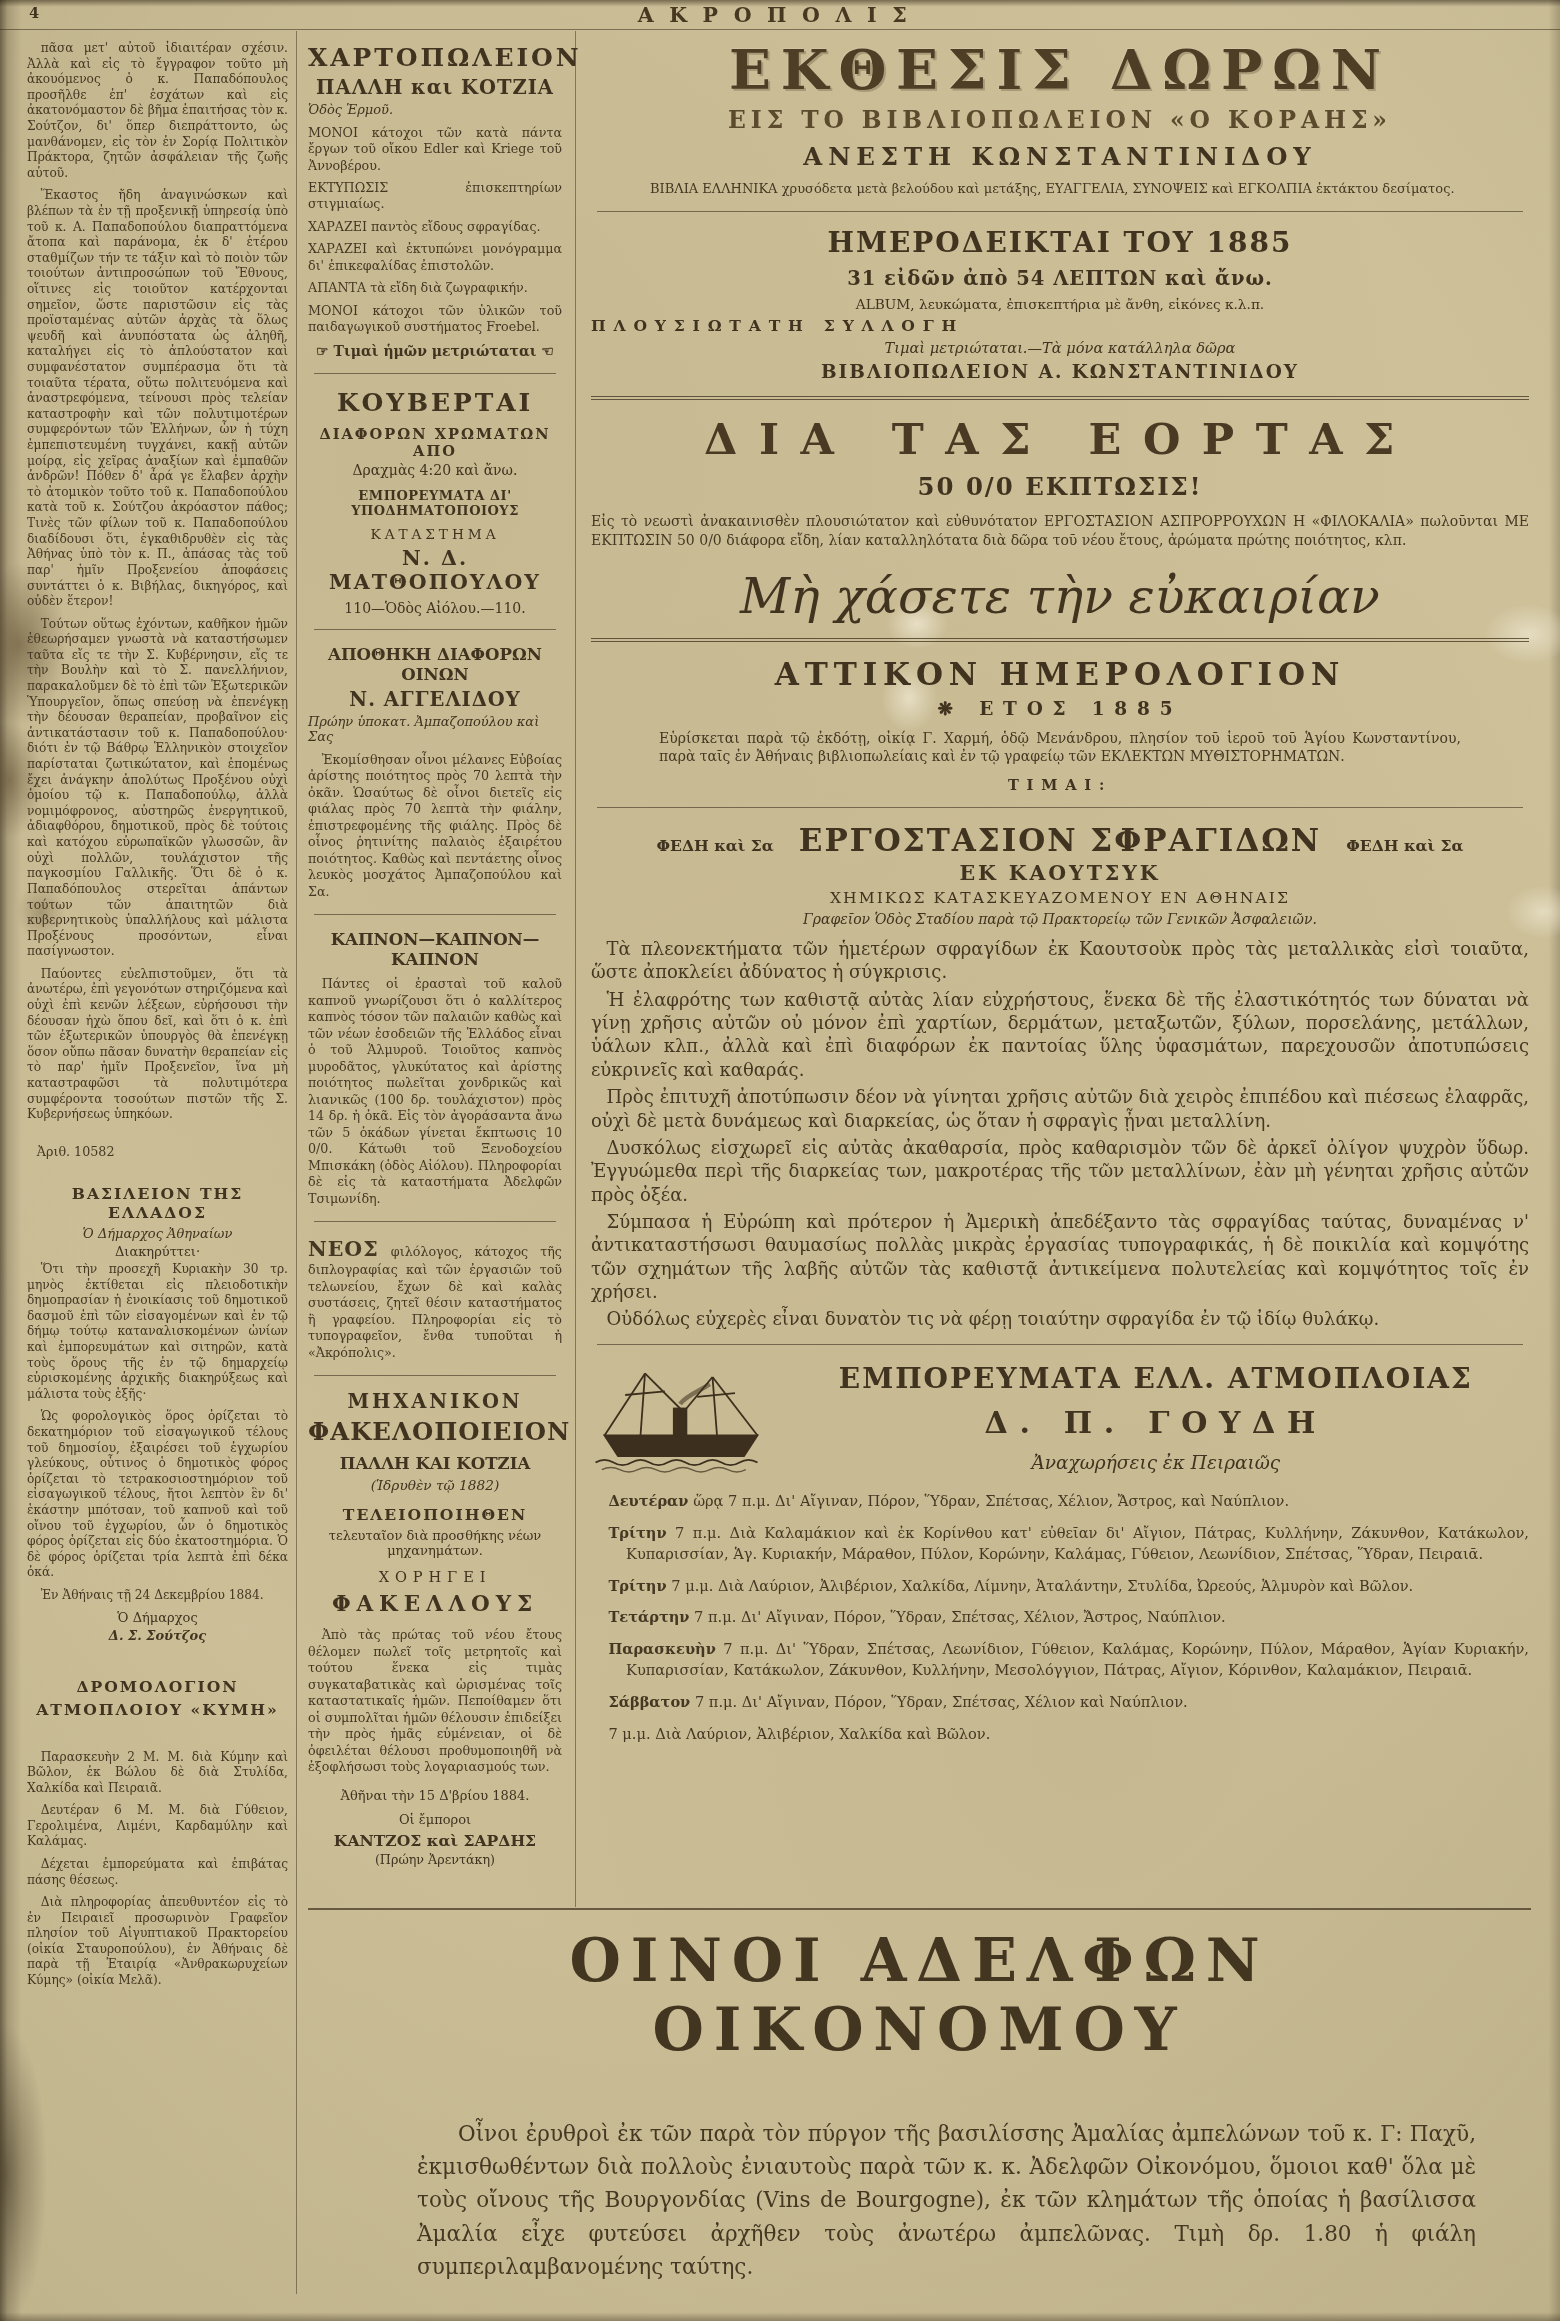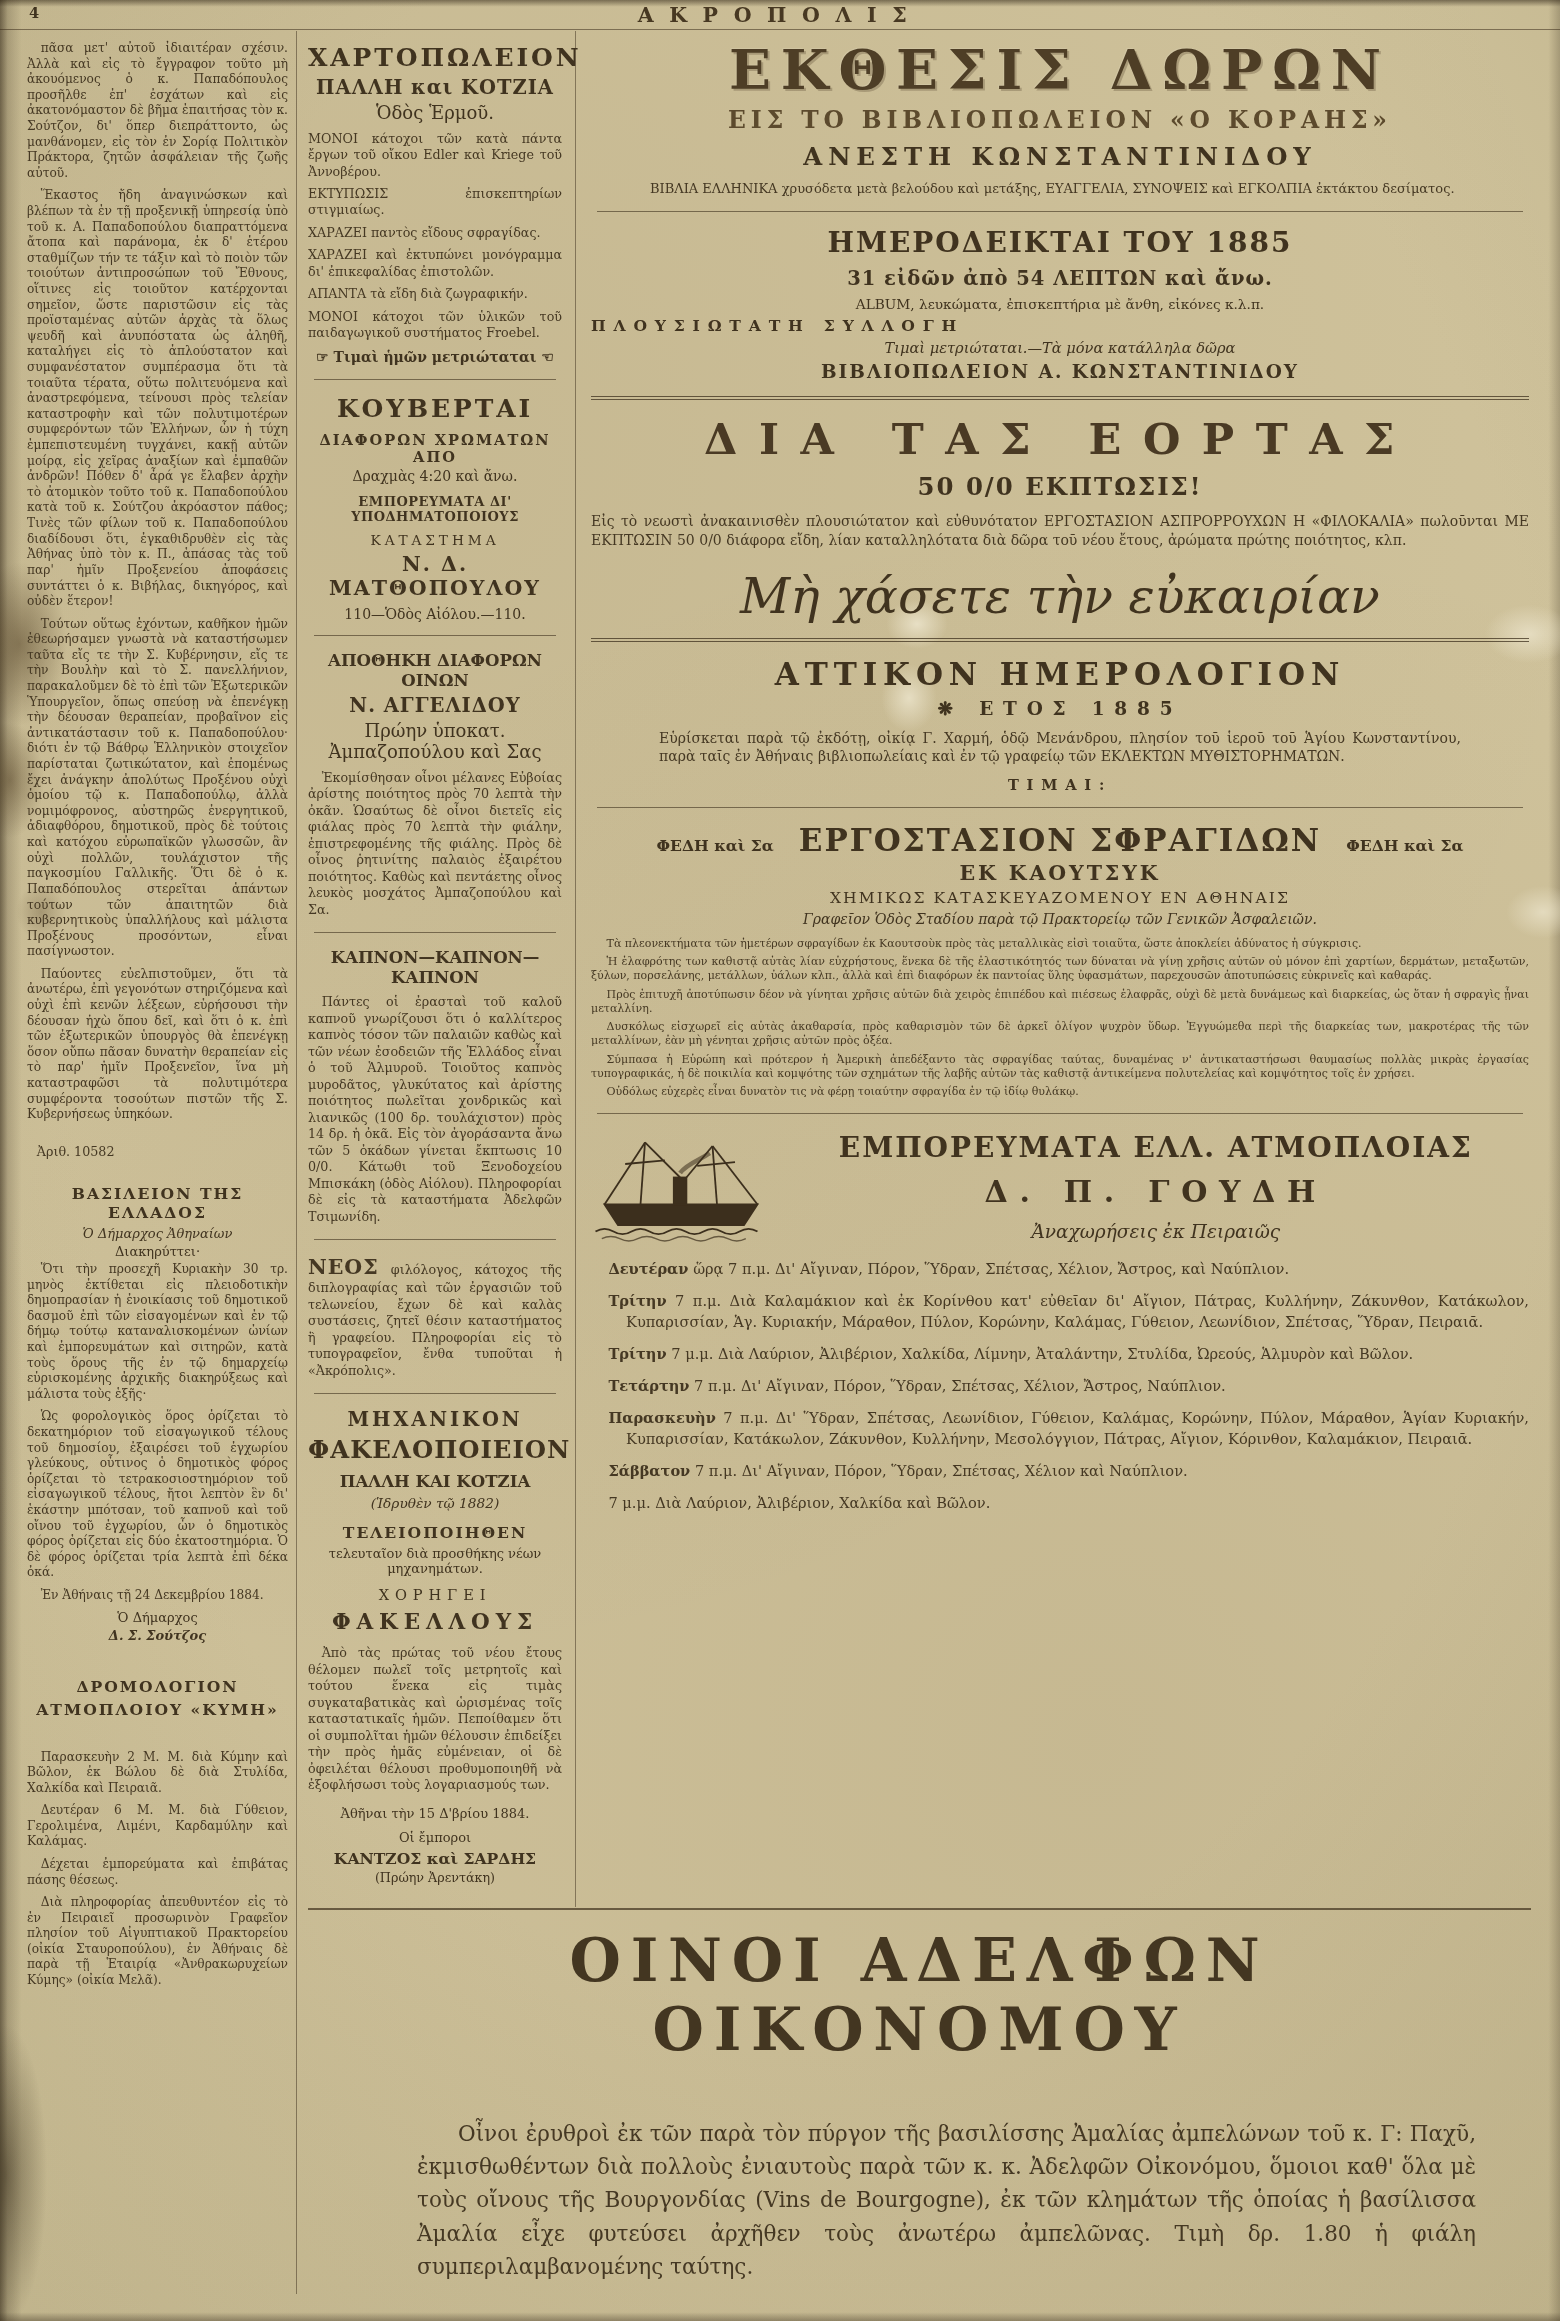--- a/index.html
+++ b/index.html
@@ -47,21 +47,21 @@
   .arith{ font-size:12.7px; margin:21.5px 0 25px 9.8px; color:#453823; }
   .colL .h-sm{ font-size:15.6px; letter-spacing:2px; text-align:center; font-weight:700; margin:3.9px 0; }
   .colL .sub{ font-size:13px; text-align:center; margin:2.9px 0; }
   .sig{ font-size:14.6px; margin-top:3.9px; }
   .gap28{ height:27px; }
 
   
   .colM .t-xl{ font-size:25px; letter-spacing:2.9px; text-align:center; font-weight:700; }
   .colM .t-lg{ font-size:19.5px; text-align:center; font-weight:700; letter-spacing:1px; margin-top:3.9px; }
   .colM .t-md{ font-size:16.6px; text-align:center; font-weight:700; }
-  .colM .sub-i{ font-size:18px; text-align:center; margin:2.9px 0 7.8px; }
+  .colM .sub-i{ font-size:13px; font-style:italic; margin:2.9px 0 7.8px; }
   .colM p.body{ font-size:12.7px; line-height:1.3; text-align:justify; margin-bottom:5.9px; color:#453823; }
   .hands{ text-align:center; font-size:14px; font-weight:700; margin-top:7.8px; }
   .k1{ font-size:14.6px; letter-spacing:2px; text-align:center; font-weight:600; margin-top:7.8px; }
   .k2{ font-size:14px; text-align:center; margin:3.9px 0 9.8px; }
   .k3{ font-size:13px; letter-spacing:0.5px; text-align:center; font-weight:600; }
   .k4{ font-size:13.7px; letter-spacing:3.9px; text-align:center; margin:7.8px 0 3.9px; }
   .k5{ font-size:20.5px; letter-spacing:2px; text-align:center; font-weight:700; }
   .k6{ font-size:14px; text-align:center; margin-top:5.9px; }
   .neos p.body{ text-indent:0; }
   .neos-lead{ font-size:20.5px; font-weight:700; letter-spacing:1px; }
@@ -99,21 +99,21 @@
   .attikon-year{ font-size:18.5px; letter-spacing:9.8px; text-align:center; font-weight:700; margin-top:5.9px; }
   .attikon-body{ font-size:14px; text-align:justify; padding:0 68px; margin-top:9.8px; line-height:1.35; color:#453823; }
   .attikon-timai-label{ text-align:center; letter-spacing:7.8px; font-weight:700; font-size:14.6px; margin-top:9.8px; }
   .attikon-timai{ text-align:center; font-size:14.6px; margin-top:3.9px; }
   .sfr-row{ display:flex; align-items:baseline; justify-content:center; gap:25px; }
   .sfr-side{ font-size:15.6px; font-weight:600; }
   .sfr-title{ font-size:31px; font-weight:700; letter-spacing:2px; }
   .sfr-sub{ text-align:center; font-size:20.5px; font-weight:700; letter-spacing:2.9px; margin-top:3.9px; }
   .sfr-sub2{ text-align:center; font-size:15.6px; letter-spacing:2px; margin-top:3.9px; }
   .sfr-sub3{ text-align:center; font-size:14px; font-style:italic; margin:3.9px 0 9.8px; }
-  .sfr p.body{ font-size:11px; line-height:1.3; text-align:justify; text-indent:15.6px; margin-bottom:3.9px; color:#453823; }
+  .sfr p.body{ font-size:18px; line-height:1.3; text-align:justify; text-indent:15.6px; margin-bottom:3.9px; color:#453823; }
   .goudi-head{ display:flex; gap:11.7px; align-items:center; margin-bottom:13.7px; }
   .goudi-titles{ flex:1; text-align:center; }
   .goudi-t1{ font-size:28px; font-weight:700; letter-spacing:2px; }
   .goudi-t2{ font-size:30px; font-weight:700; letter-spacing:11.7px; margin-top:9.8px; }
   .goudi-t3{ font-size:18.5px; margin-top:11.7px; font-style:italic; }
   .sched{ font-size:14.6px; line-height:1.45; text-align:justify; margin-bottom:10.7px; padding-left:35px; text-indent:-17.6px; color:#453823; }
   .sched .day{ font-weight:700; }
 
   
   .bottomband{ position:absolute; left:308px; top:1908px; width:1223px; height:410px;

